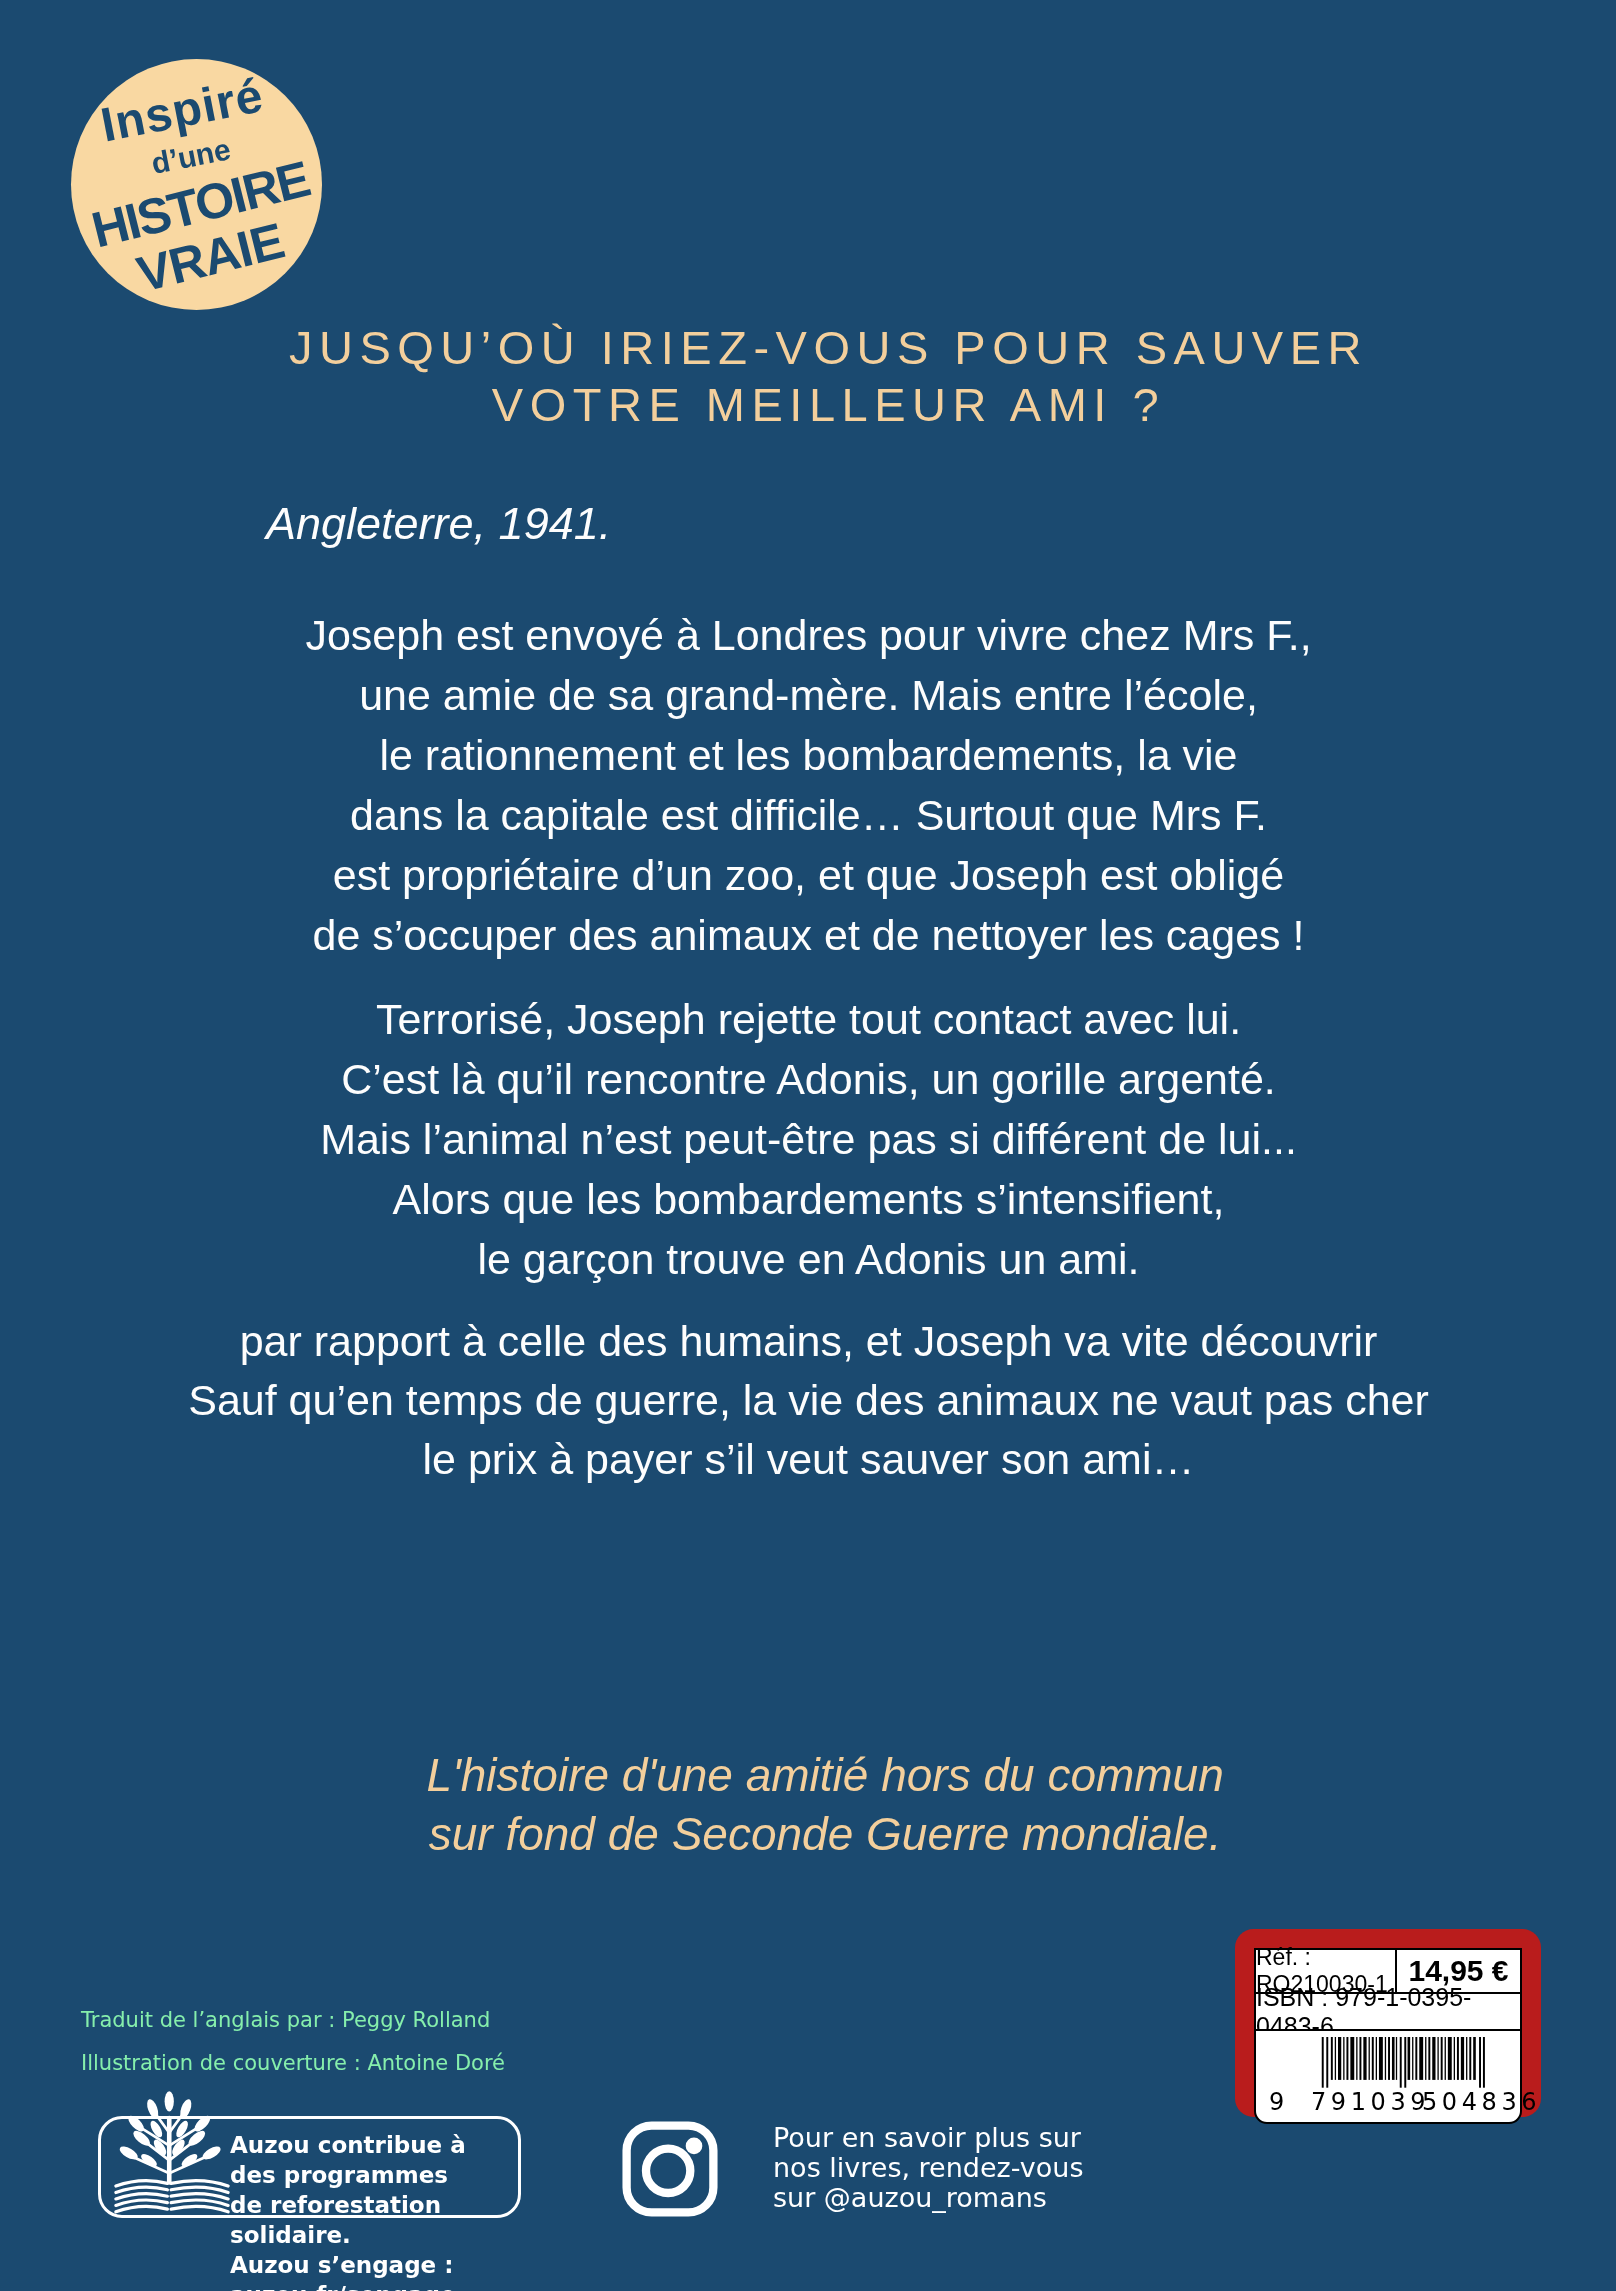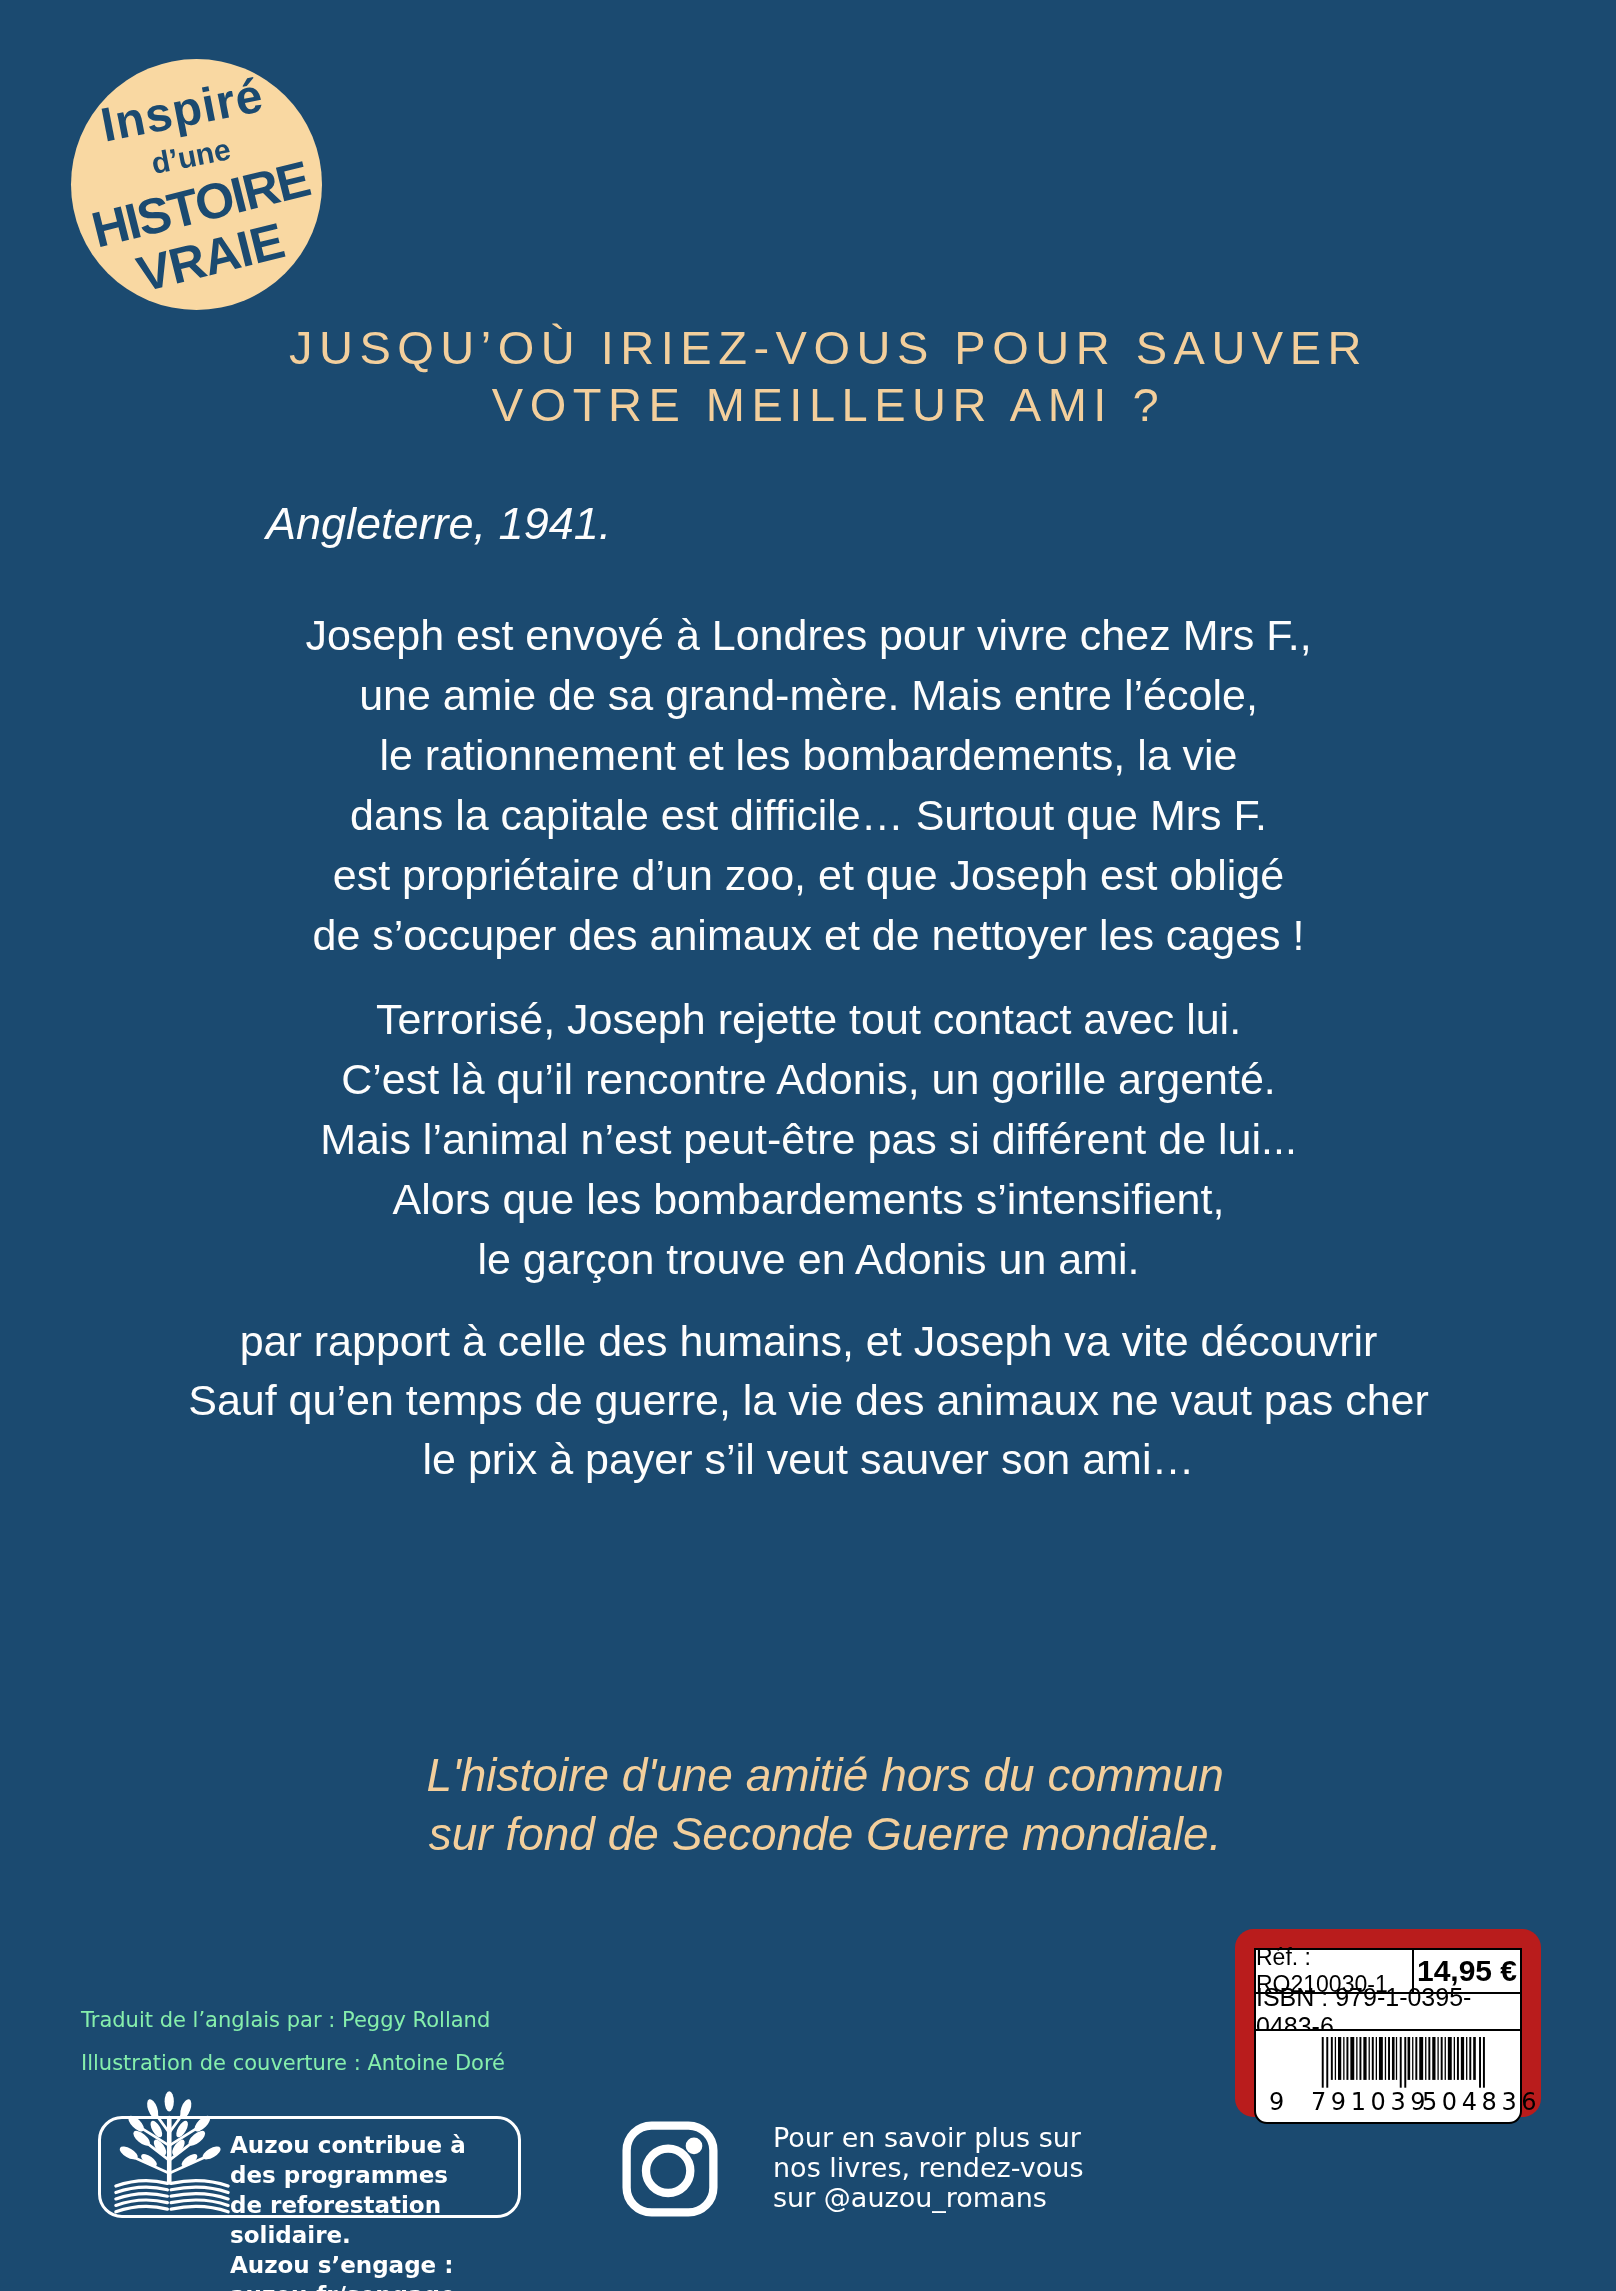--- a/index.html
+++ b/index.html
@@ -41,21 +41,21 @@
   
   .site{position:absolute;left:1235px;top:1995px;width:306px;text-align:center;
         color:#fde047;font-weight:bold;font-size:34px;
         font-family:"DejaVu Sans",sans-serif;}
   .infobox{position:absolute;left:1235px;top:1929px;width:306px;height:188px;
            background:#b91c1c;border-radius:18.5px;padding:19px;box-sizing:border-box;}
   .row1{display:flex;height:46px;}
   .cell{border:2.8px solid #000;display:flex;align-items:center;justify-content:center;
         color:#000;box-sizing:border-box;background:#fff;}
   .ref{flex:1;font-size:23px;}
-  .price{width:110px;margin-left:-2.8px;font-size:30px;font-weight:bold;}
+  .price{width:127px;margin-left:-2.8px;font-size:30px;font-weight:bold;}
   .row2{height:41px;margin-top:-2.8px;font-size:25px;}
   .row3{height:91px;margin-top:-2.8px;border:2.8px solid #000;border-radius:0 0 13px 13px;
         position:relative;background:#fff;}
   .bars{position:absolute;left:13px;top:5.5px;}
   .bcdigits{position:absolute;left:13px;top:57px;width:268px;height:28px;
             font-family:"DejaVu Sans",sans-serif;color:#000;font-size:24px;letter-spacing:4.6px;}
   .bcdigits span{position:absolute;top:0;}
   .bd0{left:0;} .bd1{left:42px;} .bd2{left:153px;}
 
   

